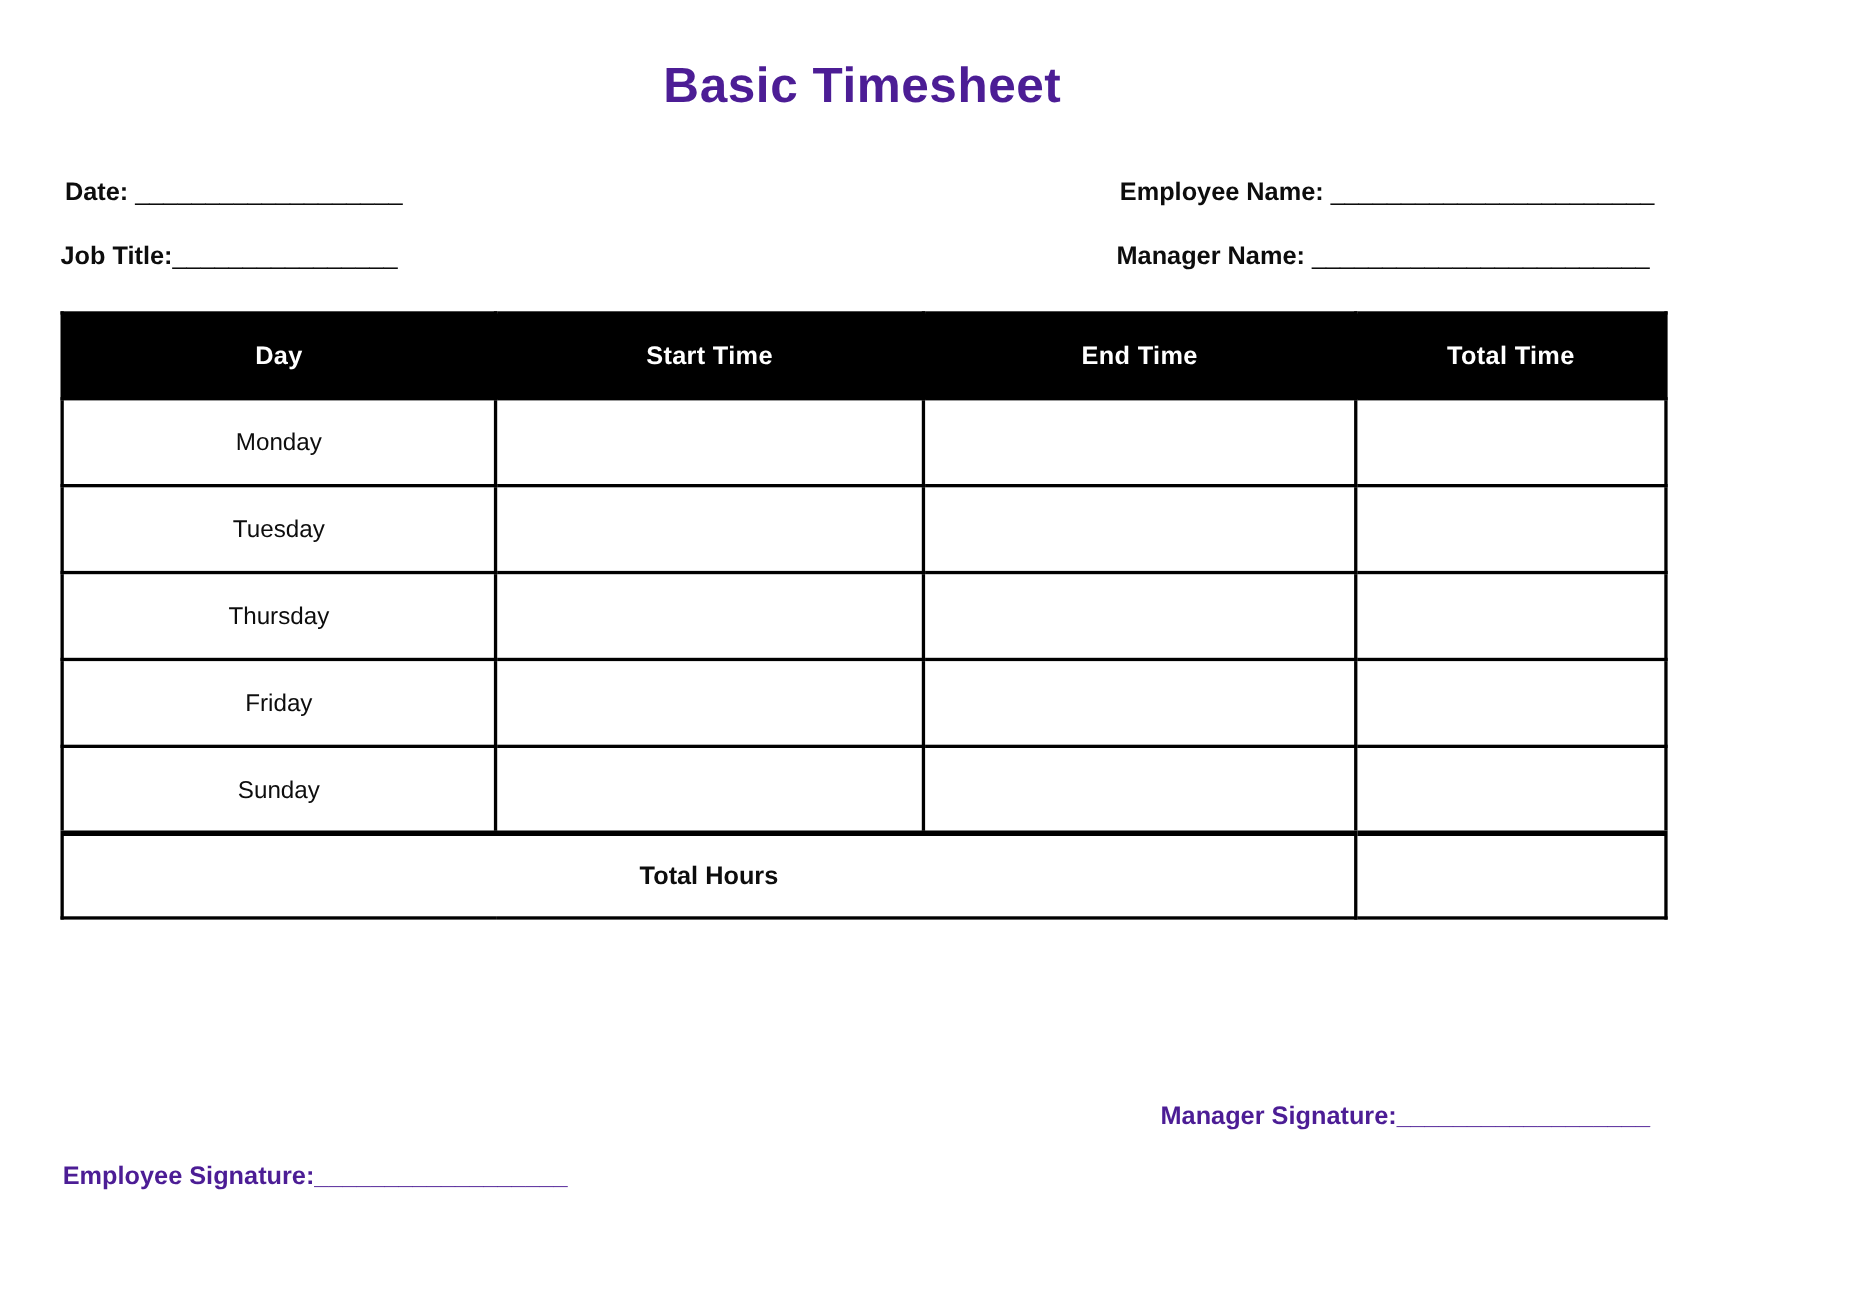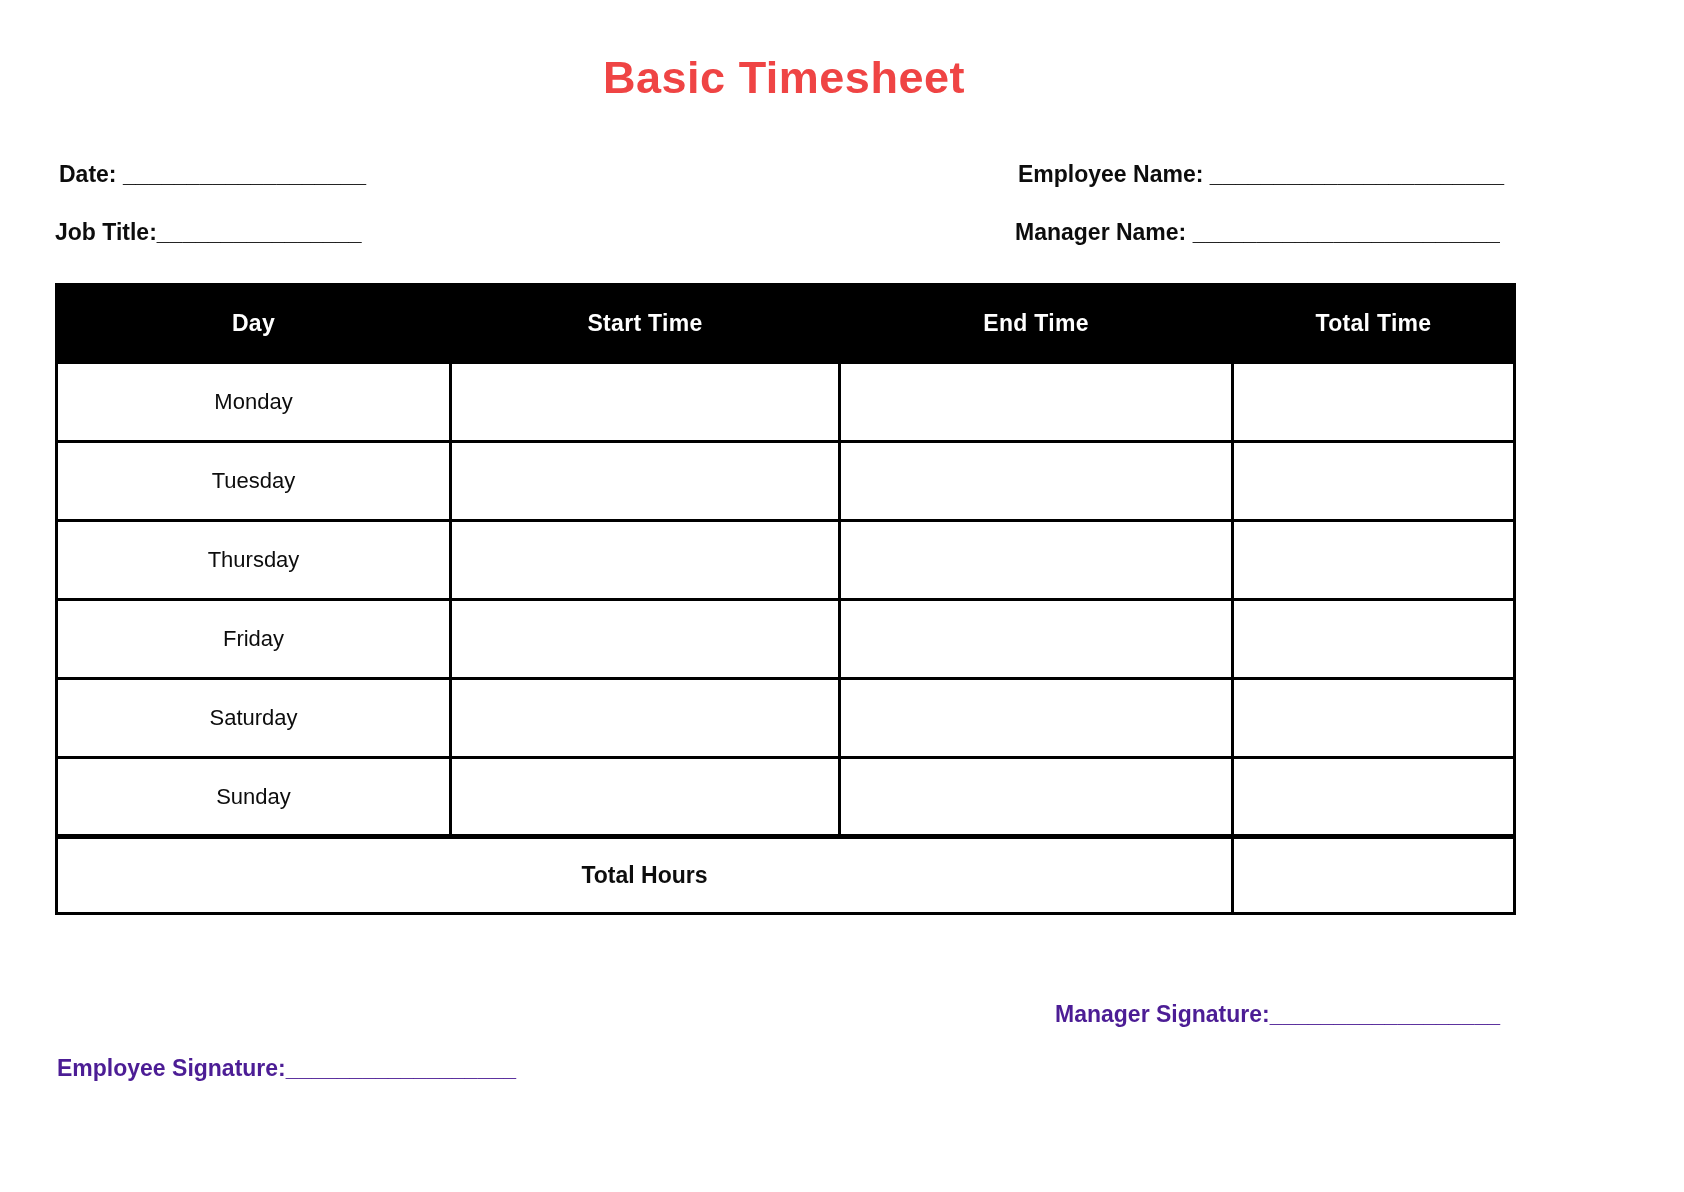--- a/index.html
+++ b/index.html
@@ -19,31 +19,31 @@
     background: #ffffff;
   }
   .title {
     position: absolute;
     left: 55px; top: 52px;
     width: 1458px;
     text-align: center;
     font-size: 45px;
     font-weight: bold;
     letter-spacing: 0.5px;
-    color: #ef4444;
+    color: #4c1d95;
   }
   .field {
     position: absolute;
     font-size: 23px;
     font-weight: bold;
     white-space: nowrap;
     line-height: 28px;
     color: #0d0d0d;
   }
-  .field .line { font-weight: bold; letter-spacing: 0; }
+  .field .line { font-weight: normal; letter-spacing: 0; }
   .f-date          { left: 59px;   top: 160px; }
   .f-employee-name { left: 1018px; top: 160px; }
   .f-job-title     { left: 55px;   top: 218px; }
   .f-manager-name  { left: 1015px; top: 218px; }
 
   table.timesheet {
     position: absolute;
     left: 55px; top: 283px;
     width: 1458px;
     border-collapse: collapse;
@@ -145,26 +145,20 @@
         <td></td>
         <td></td>
       </tr>
       <tr class="day-row">
         <td class="day-cell">Friday</td>
         <td></td>
         <td></td>
         <td></td>
       </tr>
       <tr class="day-row">
-        <td class="day-cell">Saturday</td>
-        <td></td>
-        <td></td>
-        <td></td>
-      </tr>
-      <tr class="day-row">
         <td class="day-cell">Sunday</td>
         <td></td>
         <td></td>
         <td></td>
       </tr>
       <tr class="total-row">
         <td class="total-label-cell" colspan="3">Total Hours</td>
         <td></td>
       </tr>
     </tbody>

